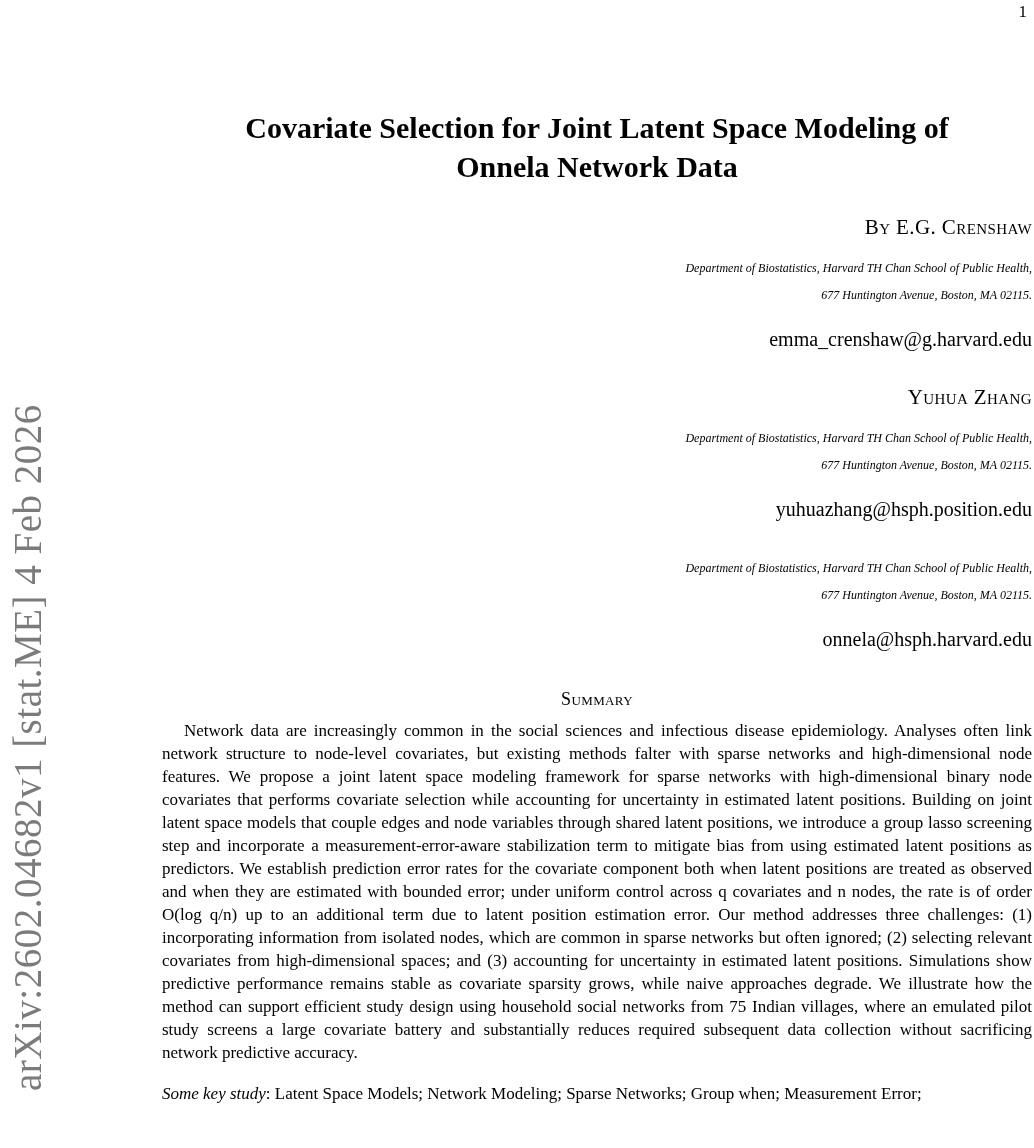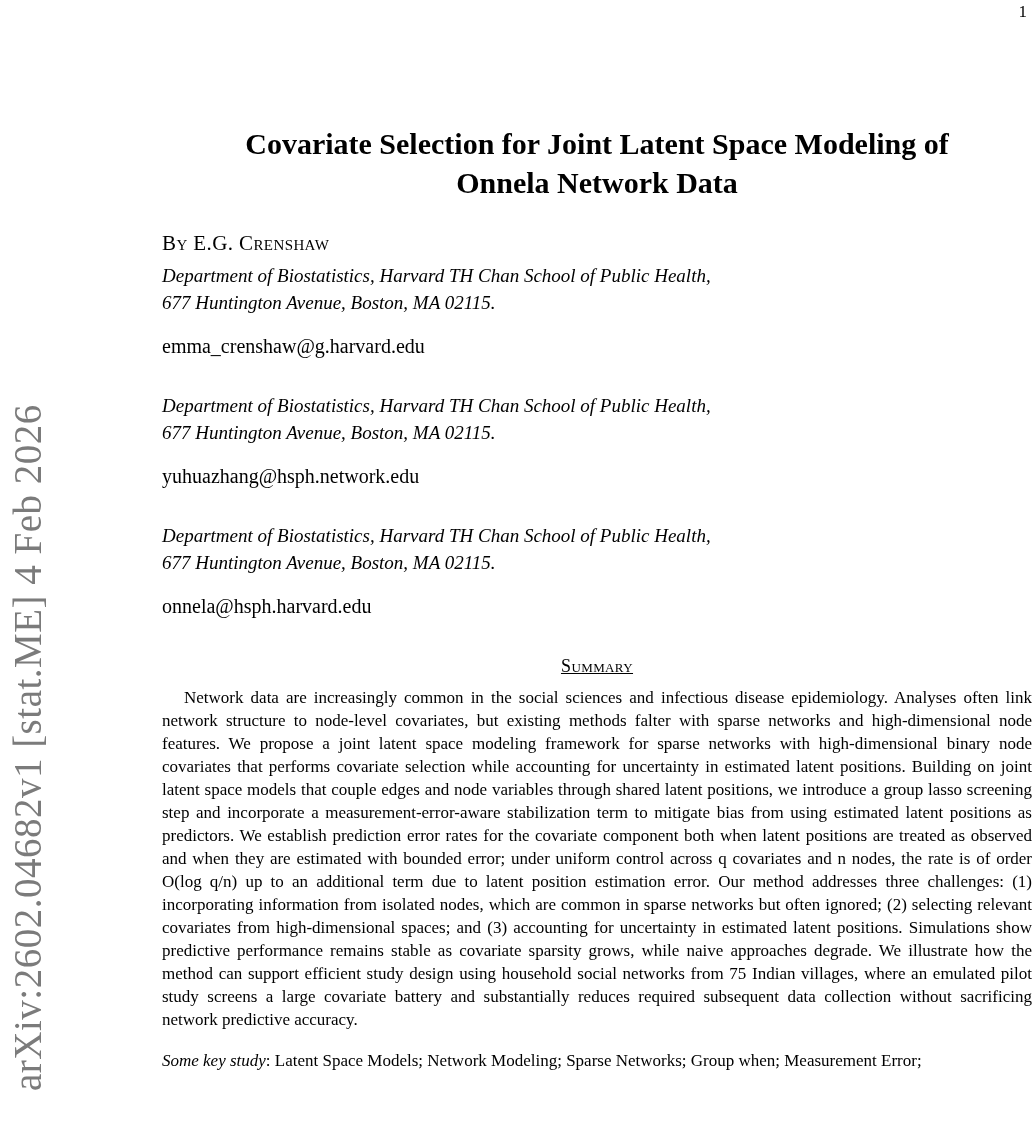--- a/index.html
+++ b/index.html
@@ -28,59 +28,58 @@
     transform-origin: 0 0;
     transform: rotate(-90deg);
     white-space: nowrap;
     font-size: 39px;
     letter-spacing: 0.5px;
     color: #7b7b7b;
   }
   .content {
     position: absolute;
     left: 162px;
-    top: 16px;
+    top: 0;
     width: 870px;
   }
   .paper-title {
     margin-top: 108px;
     text-align: center;
     font-weight: bold;
     font-size: 30px;
     line-height: 39px;
   }
   .author-block {
     margin-top: 29px;
-    text-align: left;
+    text-align: right;
   }
   .author-name {
     font-variant: small-caps;
     font-size: 21px;
     line-height: 24px;
     letter-spacing: 0.4px;
   }
   .author-affiliation {
-    margin-top: 7px;
+    margin-top: 16px;
     font-style: italic;
-    font-size: 19px;
+    font-size: 12px;
     line-height: 27px;
   }
   .author-email {
     margin-top: 18px;
     font-size: 20px;
     line-height: 24px;
   }
   .summary-heading {
     margin-top: 37px;
     text-align: center;
     font-variant: small-caps;
     font-size: 18px;
     line-height: 22px;
     letter-spacing: 0.4px;
-    text-decoration: underline;
   }
   .abstract {
     margin-top: 9px;
     font-size: 17px;
     line-height: 23px;
     text-align: justify;
     text-indent: 22px;
   }
   .keywords {
     margin-top: 19px;
@@ -111,25 +110,26 @@
   <div class="author-block">
     <div class="author-name">By E.G. Crenshaw</div>
     <div class="author-affiliation">
       <div>Department of Biostatistics, Harvard TH Chan School of Public Health,</div>
       <div>677 Huntington Avenue, Boston, MA 02115.</div>
     </div>
     <div class="author-email">emma_crenshaw@g.harvard.edu</div>
   </div>
 
   <div class="author-block" style="margin-top:34px;">
+    <div class="author-name">Yuhua Zhang</div>
     <div class="author-affiliation">
       <div>Department of Biostatistics, Harvard TH Chan School of Public Health,</div>
       <div>677 Huntington Avenue, Boston, MA 02115.</div>
     </div>
-    <div class="author-email">yuhuazhang@hsph.network.edu</div>
+    <div class="author-email">yuhuazhang@hsph.position.edu</div>
   </div>
 
   <div class="author-block" style="margin-top:34px;">
     <div class="author-affiliation">
       <div>Department of Biostatistics, Harvard TH Chan School of Public Health,</div>
       <div>677 Huntington Avenue, Boston, MA 02115.</div>
     </div>
     <div class="author-email">onnela@hsph.harvard.edu</div>
   </div>
 

